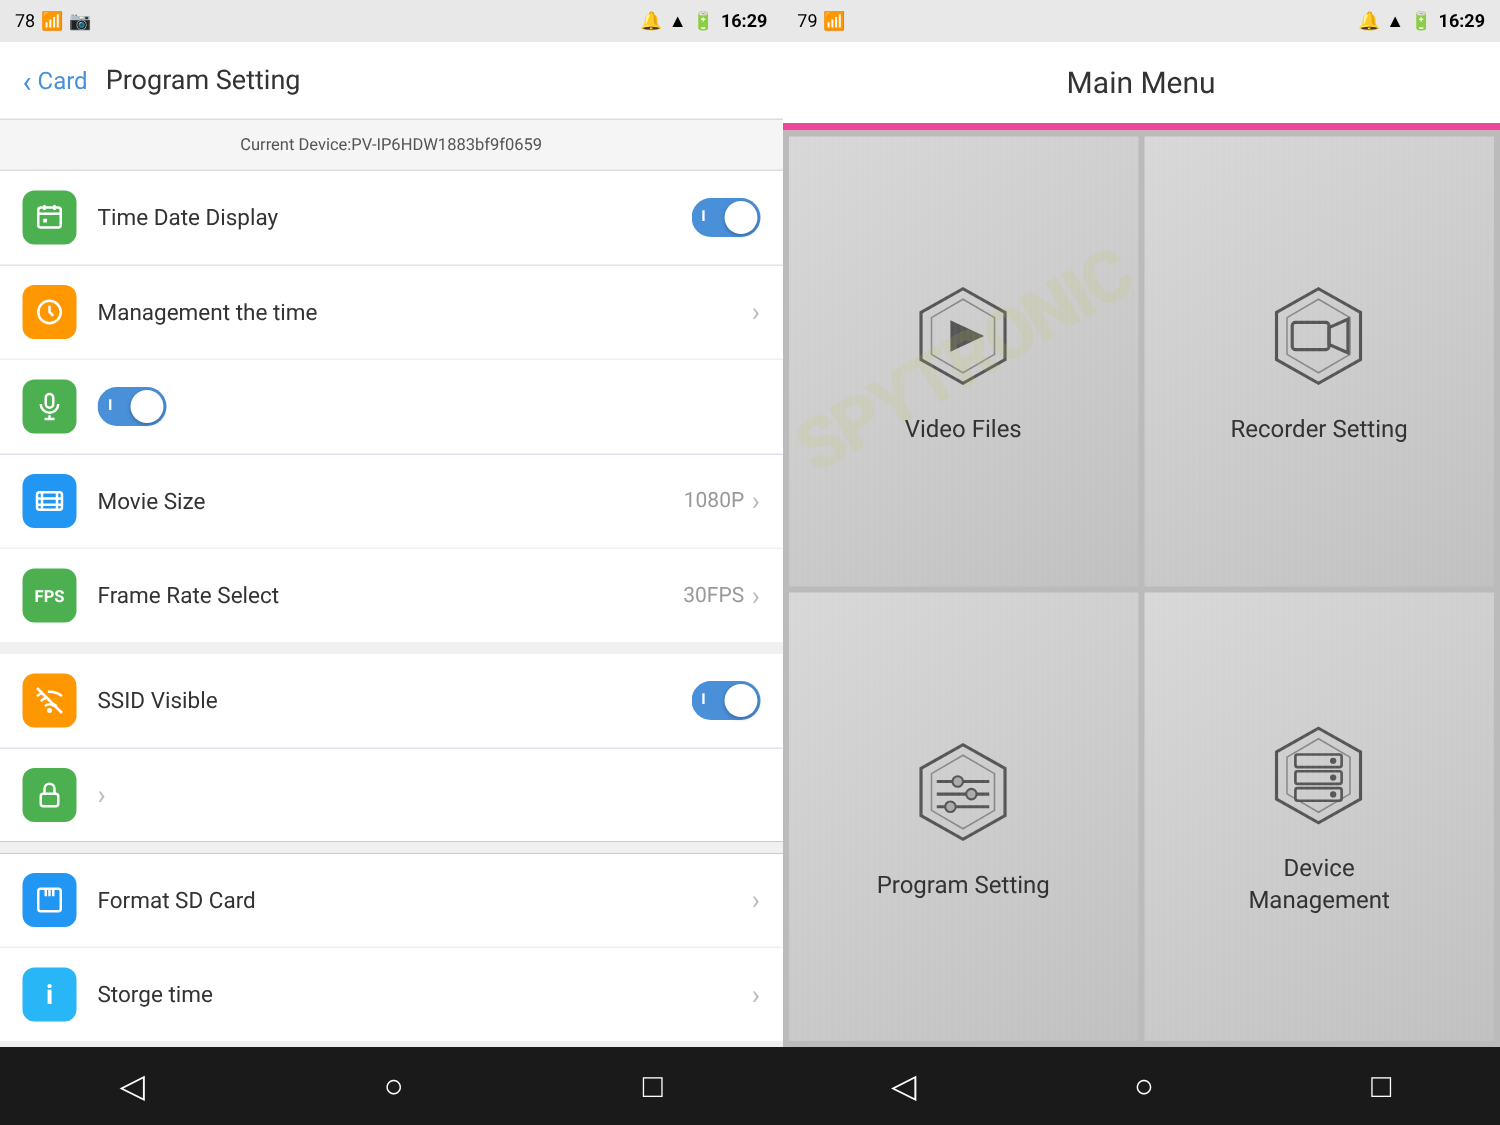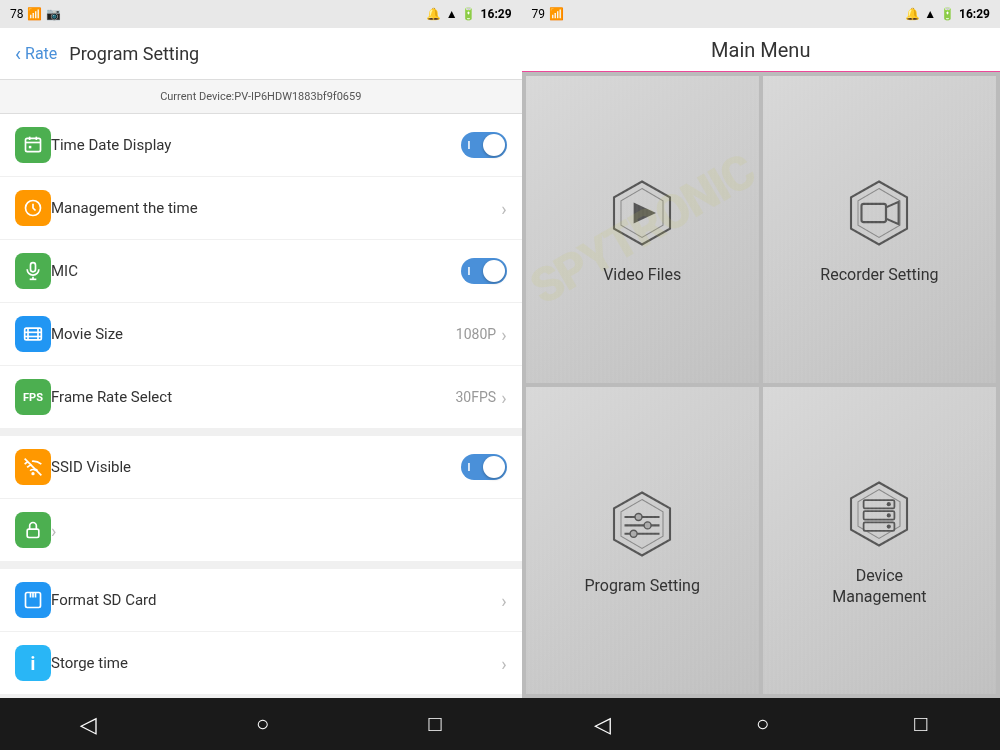--- a/index.html
+++ b/index.html
@@ -106,20 +106,21 @@
       border-bottom: none;
     }
 
     .item-icon {
       width: 36px;
       height: 36px;
       border-radius: 8px;
       display: flex;
       align-items: center;
       justify-content: center;
+      margin-right: 14px;
       flex-shrink: 0;
       font-size: 18px;
     }
 
     .icon-green { background: #4caf50; }
     .icon-orange { background: #ff9800; }
     .icon-blue { background: #2196f3; }
 
     .item-label {
       flex: 1;
@@ -203,26 +204,26 @@
       height: 28px;
       background: #e8e8e8;
       display: flex;
       align-items: center;
       justify-content: space-between;
       padding: 0 10px;
       font-size: 12px;
     }
 
     .main-menu-title-bar {
-      height: 44px;
+      height: 59px;
       background: #fff;
       display: flex;
       align-items: center;
       justify-content: center;
-      border-bottom: 1px solid #ec4899;
+      border-bottom: 5px solid #ec4899;
     }
 
     .main-menu-title {
       font-size: 20px;
       color: #333;
     }
 
     .menu-grid {
       flex: 1;
       display: grid;
@@ -314,21 +315,21 @@
       <span>🔔</span>
       <span>▲</span>
       <span>🔋</span>
       <span>16:29</span>
     </div>
   </div>
 
   <div class="top-bar">
     <div class="back-btn">
       <span class="back-chevron">‹</span>
-      <span>Rate</span>
+      <span>Card</span>
     </div>
     <span class="page-title">Program Setting</span>
   </div>
 
   <div class="device-bar">
     <span>Current Device:PV-IP6HDW1883bf9f0659</span>
   </div>
 
   <div class="settings-list">
 
@@ -363,21 +364,20 @@
 
       <div class="settings-item">
         <div class="item-icon icon-green">
           <svg width="20" height="20" viewBox="0 0 24 24" fill="none" stroke="white" stroke-width="2">
             <rect x="9" y="2" width="6" height="11" rx="3"></rect>
             <path d="M5 10a7 7 0 0 0 14 0"></path>
             <line x1="12" y1="19" x2="12" y2="22"></line>
             <line x1="8" y1="22" x2="16" y2="22"></line>
           </svg>
         </div>
-        <span class="item-label">MIC</span>
         <div class="toggle toggle-on">
           <span class="toggle-label">I</span>
         </div>
       </div>
 
       <div class="settings-item">
         <div class="item-icon icon-blue">
           <svg width="20" height="20" viewBox="0 0 24 24" fill="none" stroke="white" stroke-width="2">
             <rect x="2" y="5" width="20" height="14" rx="2"></rect>
             <polyline points="6 5 6 19"></polyline>

